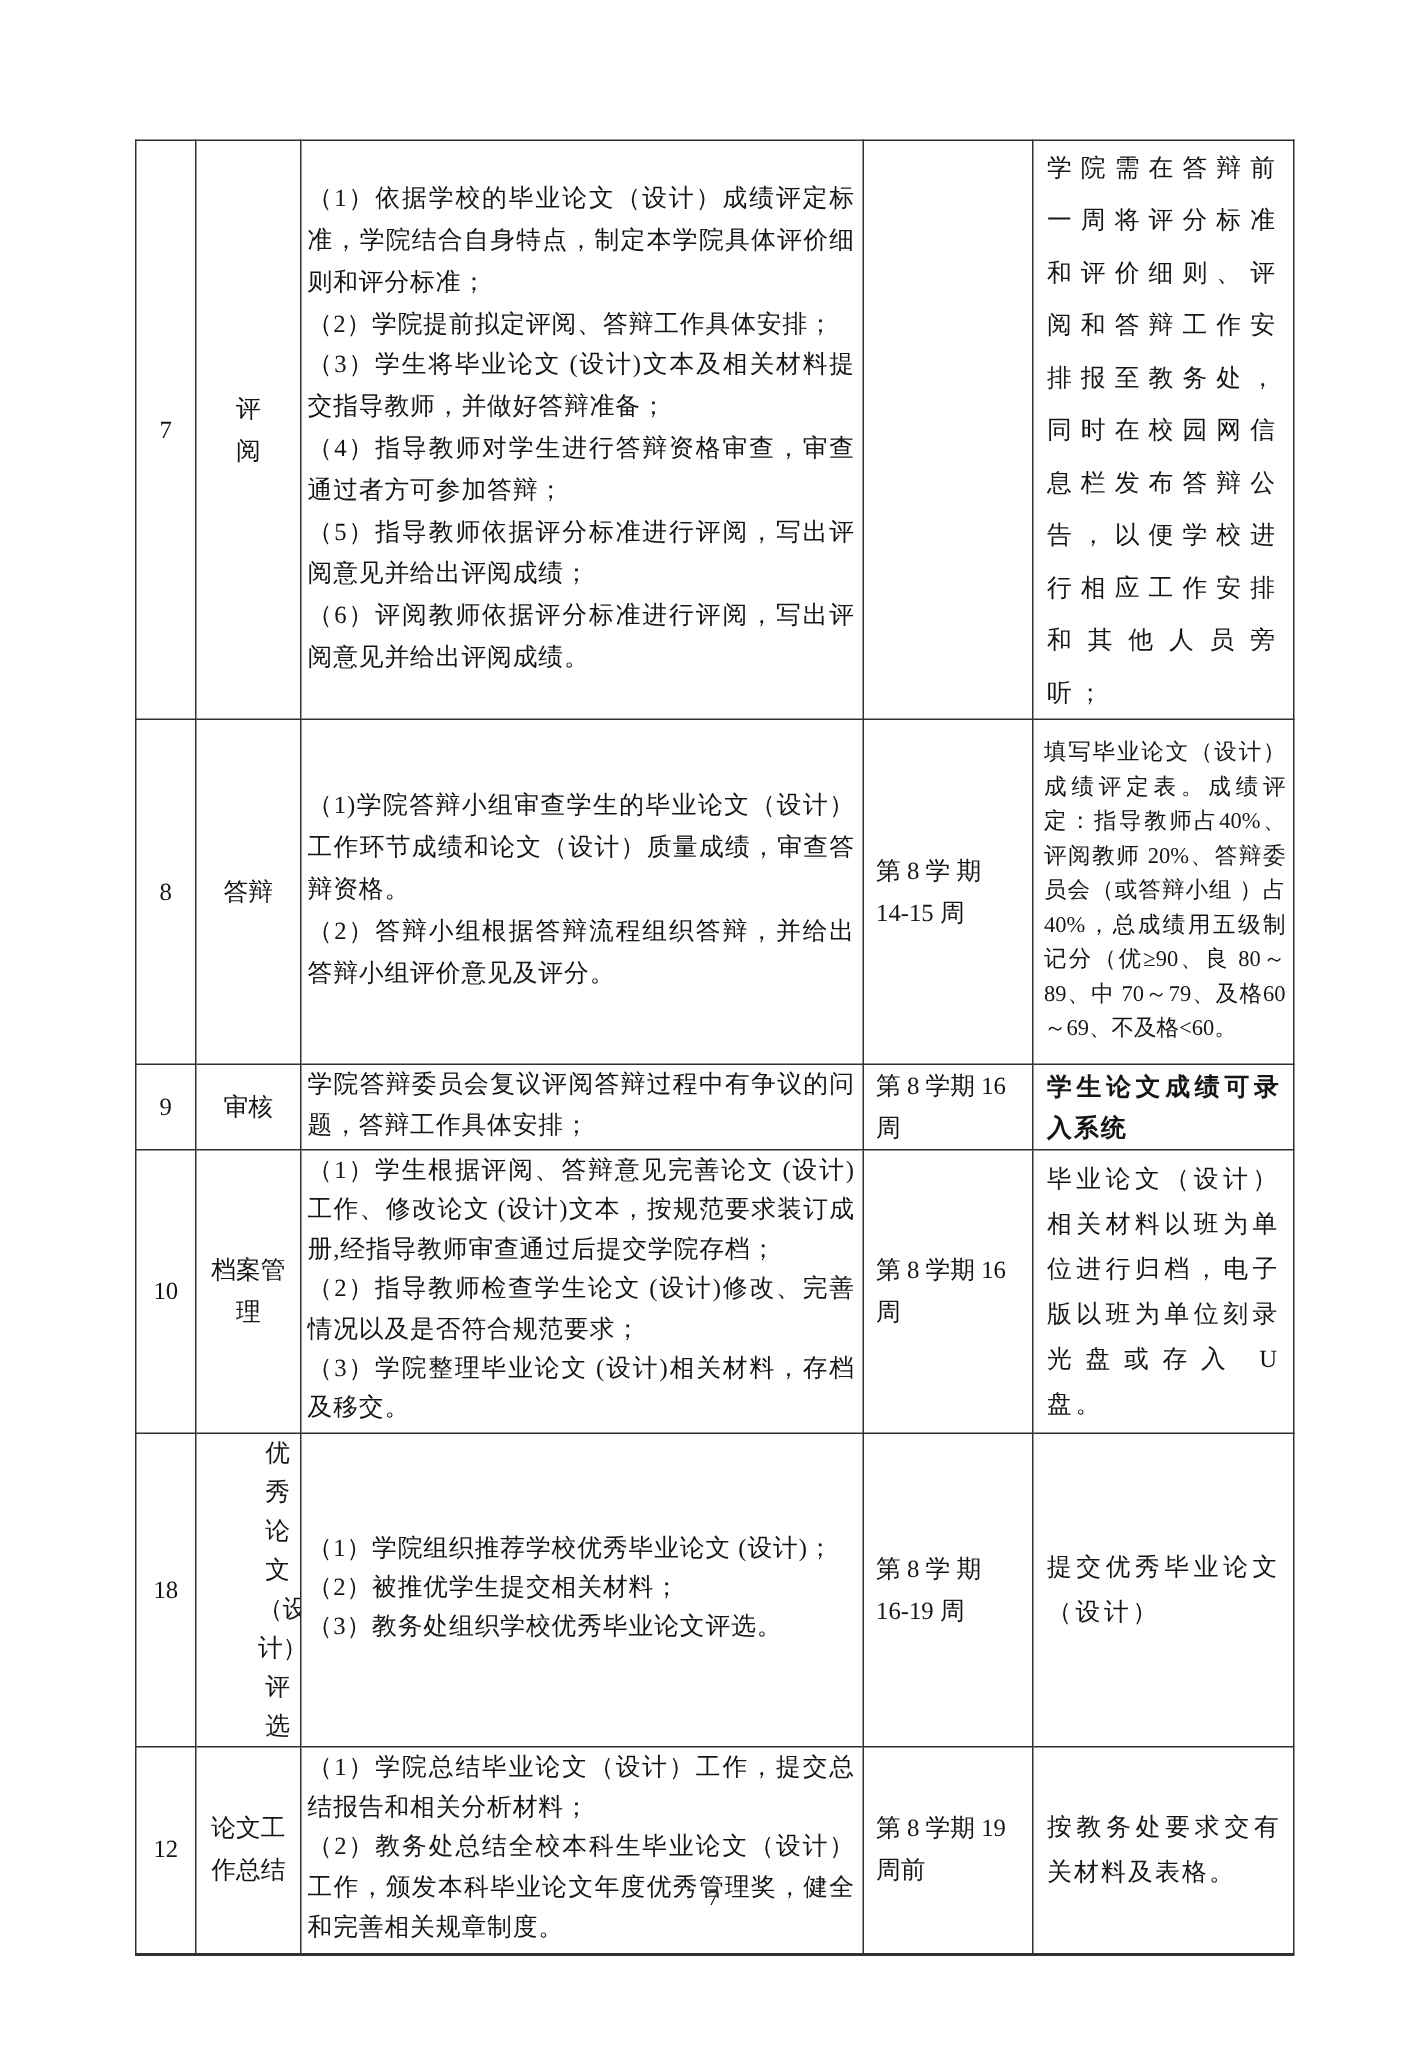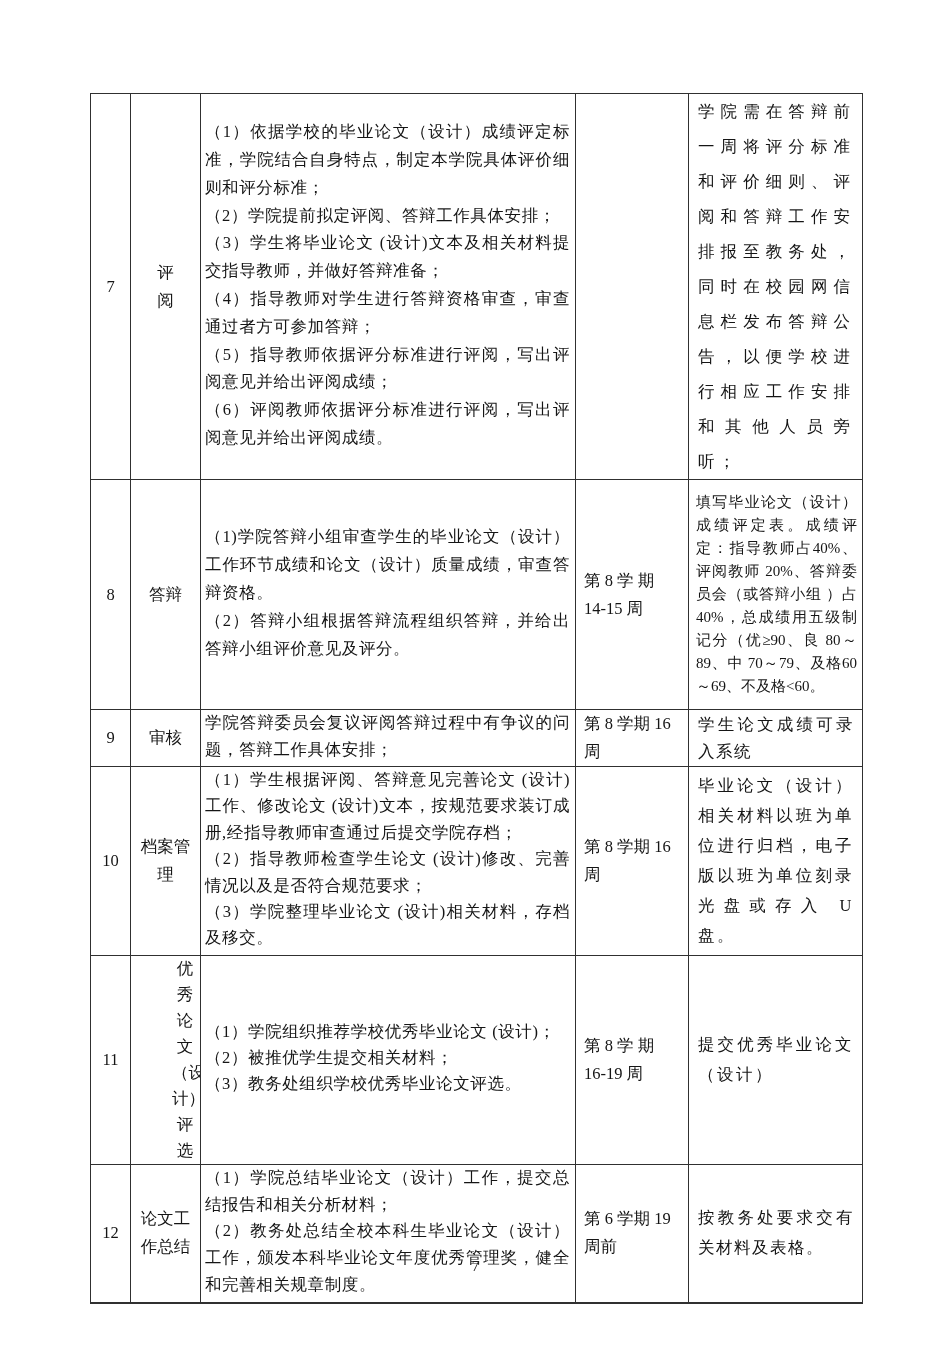--- a/index.html
+++ b/index.html
@@ -45,21 +45,21 @@
   
   tr.r7 { height: 334px; }
   tr.r7 td.c-content { line-height: 27.8px; }
   tr.r7 td.c-remark { line-height: 35px; letter-spacing: 4px; }
 
   tr.r8 { height: 230px; }
   tr.r8 td.c-remark { font-size: 15px; line-height: 23px; letter-spacing: 0; padding: 0 5px 0 7px; font-family: Liberation Serif, serif; }
 
   tr.r9 { height: 53px; }
   tr.r9 td.c-content { line-height: 26.5px; }
-  tr.r9 td.c-remark { line-height: 27px; letter-spacing: 1.5px; }
+  tr.r9 td.c-remark { line-height: 27px; letter-spacing: 1.5px; font-weight: bold; }
 
   tr.r10 { height: 183px; }
   tr.r10 td.c-content { line-height: 26.4px; }
   tr.r10 td.c-remark { line-height: 30px; letter-spacing: 2.5px; }
 
   tr.r11 { height: 80px; }
   tr.r11 td.c-stage { line-height: 26px; padding-left: 41px; }
   tr.r11 td.c-content { line-height: 26px; }
   tr.r11 td.c-remark { line-height: 30px; letter-spacing: 2.5px; }
 
@@ -138,38 +138,38 @@
         <td class="c-stage">档案管
 理</td>
         <td class="c-content">（1）学生根据评阅、答辩意见完善论文 (设计)工作、修改论文 (设计)文本，按规范要求装订成册,经指导教师审查通过后提交学院存档；
 （2）指导教师检查学生论文 (设计)修改、完善情况以及是否符合规范要求；
 （3）学院整理毕业论文 (设计)相关材料，存档及移交。</td>
         <td class="c-time">第 8 学期 16
 周</td>
         <td class="c-remark">毕业论文（设计）相关材料以班为单位进行归档，电子版以班为单位刻录光盘或存入 U 盘。</td>
       </tr>
       <tr class="r11">
-        <td class="c-no">11</td>
+        <td class="c-no">18</td>
         <td class="c-stage">优秀论文
 （设计）
 评选</td>
         <td class="c-content">（1）学院组织推荐学校优秀毕业论文 (设计)；
 （2）被推优学生提交相关材料；
 （3）教务处组织学校优秀毕业论文评选。</td>
         <td class="c-time">第 8 学 期
 16-19 周</td>
         <td class="c-remark">提交优秀毕业论文（设计）</td>
       </tr>
       <tr class="r12">
         <td class="c-no">12</td>
         <td class="c-stage">论文工
 作总结</td>
         <td class="c-content">（1）学院总结毕业论文（设计）工作，提交总结报告和相关分析材料；
 （2）教务处总结全校本科生毕业论文（设计）工作，颁发本科毕业论文年度优秀管理奖，健全和完善相关规章制度。</td>
-        <td class="c-time">第 6 学期 19
+        <td class="c-time">第 8 学期 19
 周前</td>
         <td class="c-remark">按教务处要求交有关材料及表格。</td>
       </tr>
     </tbody>
   </table>
 
 
   <div class="page-number">7</div>
 
 </div>

